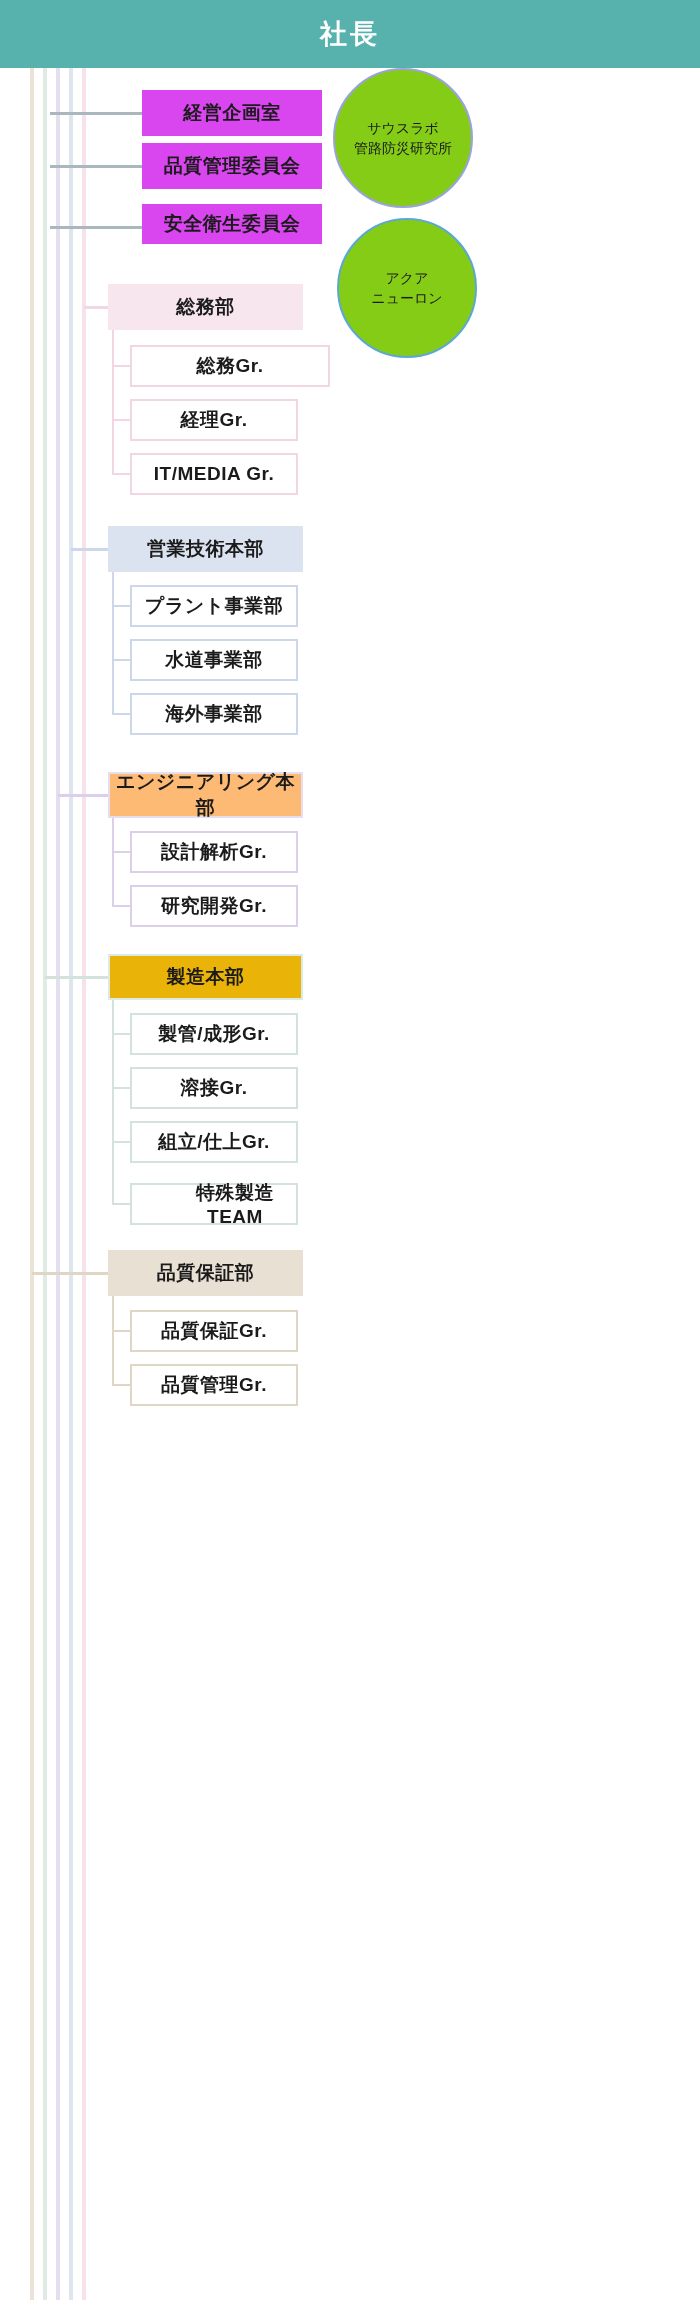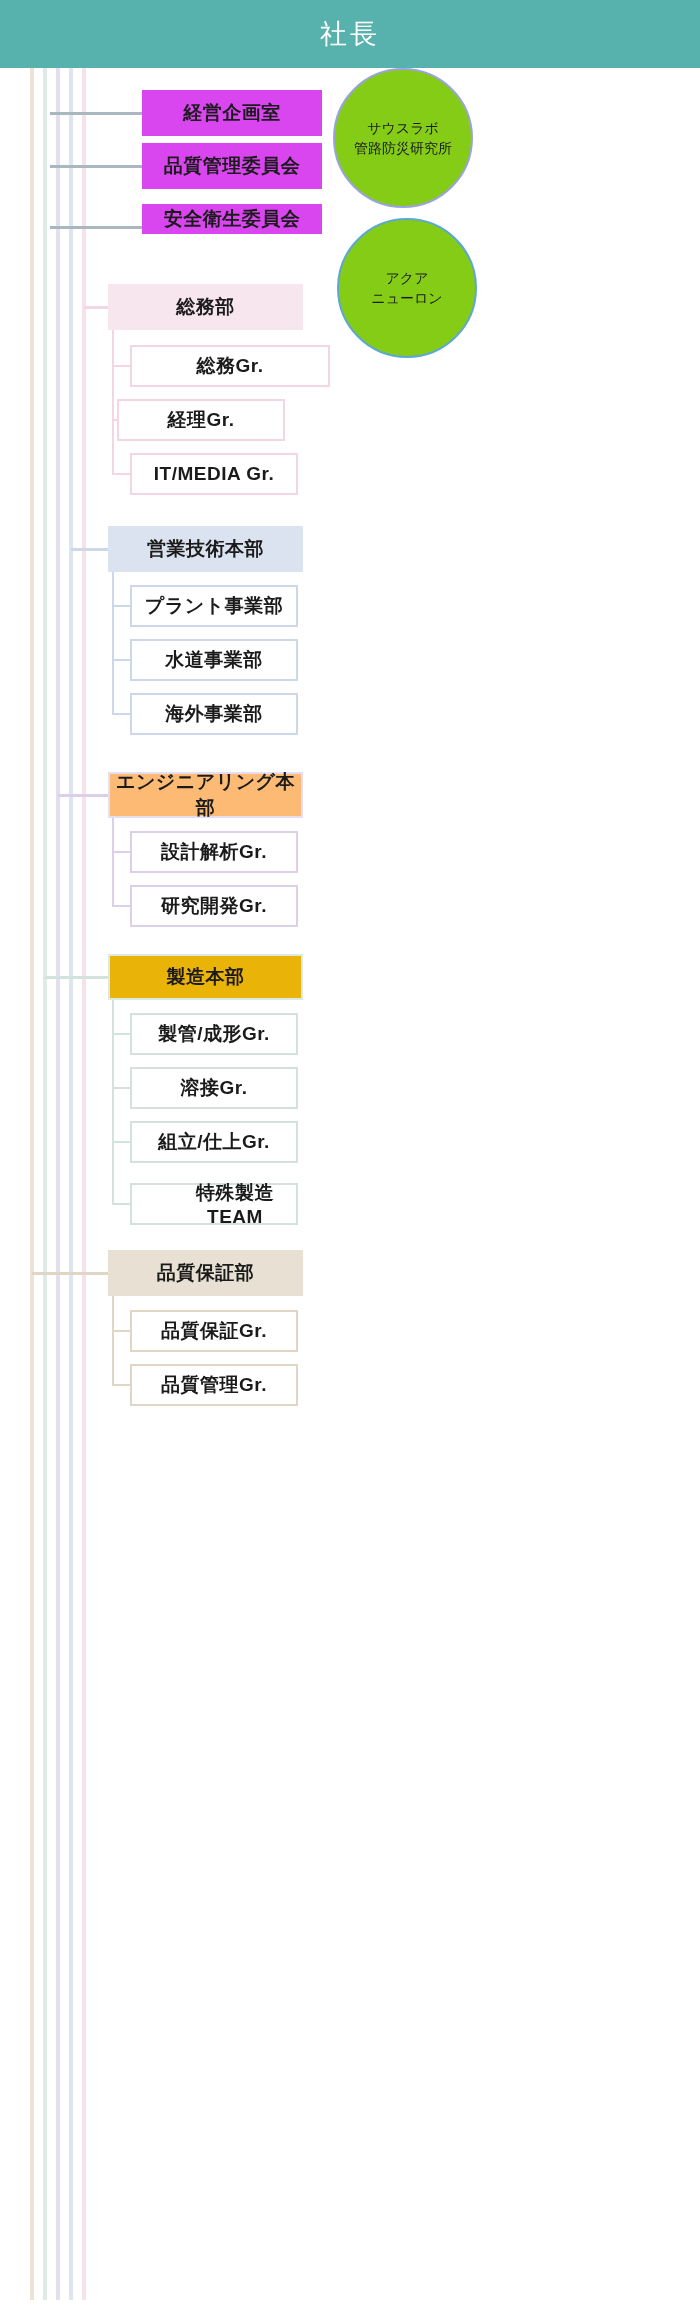--- a/index.html
+++ b/index.html
@@ -14,21 +14,21 @@
   .ceo-bar {
     position: absolute;
     left: 0; top: 0;
     width: 700px; height: 68px;
     background: #57b2ad;
     display: flex; align-items: center; justify-content: center;
   }
   .ceo-bar .ceo-label {
     color: #ffffff;
     font-size: 27px;
-    font-weight: 400;
+    font-weight: 700;
     letter-spacing: 3px;
   }
 
   
   .rail {
     position: absolute;
     width: 4px;
     top: 68px;
   }
 
@@ -90,42 +90,42 @@
     <div class="rail" style="left: 69px; top: 68px; height: 2232px; background: rgb(221, 229, 240);"></div>
     <div class="rail" style="left: 82px; top: 68px; height: 2232px; background: rgb(247, 226, 236);"></div>
   </div>
 
 <div id="staff-layer">
     <div class="conn conn-h" style="left: 50px; top: 112px; width: 94px; background: rgb(169, 183, 191);"></div>
     <div class="node staff" style="left: 142px; top: 90px; width: 180px; height: 46px;">経営企画室</div>
     <div class="conn conn-h" style="left: 50px; top: 165px; width: 94px; background: rgb(169, 183, 191);"></div>
     <div class="node staff" style="left: 142px; top: 143px; width: 180px; height: 46px;">品質管理委員会</div>
     <div class="conn conn-h" style="left: 50px; top: 226px; width: 94px; background: rgb(169, 183, 191);"></div>
-    <div class="node staff" style="left: 142px; top: 204px; width: 180px; height: 30px;">安全衛生委員会</div>
+    <div class="node staff" style="left: 142px; top: 204px; width: 180px; height: 40px;">安全衛生委員会</div>
   </div>
 
 <div id="circles-layer">
     <div class="circle" style="left: 333px; top: 68px; width: 140px; height: 140px; border: 2px solid rgb(154, 163, 224);">
       <span>サウスラボ</span>
       <span>管路防災研究所</span>
     </div>
     <div class="circle" style="left: 337px; top: 218px; width: 140px; height: 140px; border: 2px solid rgb(92, 168, 212);">
       <span>アクア</span>
       <span>ニューロン</span>
     </div>
   </div>
 
 <div id="divisions-layer">
     <div class="conn conn-h" style="left: 84px; top: 306px; width: 26px; background: rgb(243, 214, 228);"></div>
     <div class="node dept" style="left: 108px; top: 284px; width: 195px; height: 46px; background: rgb(248, 230, 239); border-color: rgb(248, 230, 239);">総務部</div>
     <div class="conn conn-v" style="left: 112px; top: 330px; width: 2px; height: 144px; background: rgb(243, 214, 228);"></div>
     <div class="conn conn-h" style="left: 112px; top: 365px; width: 20px; height: 2px; background: rgb(243, 214, 228);"></div>
     <div class="node sub" style="left: 130px; top: 345px; width: 200px; height: 42px; border-color: rgb(243, 214, 228);">総務Gr.</div>
     <div class="conn conn-h" style="left: 112px; top: 419px; width: 20px; height: 2px; background: rgb(243, 214, 228);"></div>
-    <div class="node sub" style="left: 117px; top: 399px; width: 168px; height: 42px; border-color: rgb(243, 214, 228);">経理Gr.</div>
+    <div class="node sub" style="left: 130px; top: 399px; width: 168px; height: 42px; border-color: rgb(243, 214, 228);">経理Gr.</div>
     <div class="conn conn-h" style="left: 112px; top: 473px; width: 20px; height: 2px; background: rgb(243, 214, 228);"></div>
     <div class="node sub" style="left: 130px; top: 453px; width: 168px; height: 42px; border-color: rgb(243, 214, 228);">IT/MEDIA Gr.</div>
     <div class="conn conn-h" style="left: 71px; top: 548px; width: 39px; background: rgb(204, 216, 234);"></div>
     <div class="node dept" style="left: 108px; top: 526px; width: 195px; height: 46px; background: rgb(220, 227, 240); border-color: rgb(220, 227, 240);">営業技術本部</div>
     <div class="conn conn-v" style="left: 112px; top: 572px; width: 2px; height: 142px; background: rgb(204, 216, 234);"></div>
     <div class="conn conn-h" style="left: 112px; top: 605px; width: 20px; height: 2px; background: rgb(204, 216, 234);"></div>
     <div class="node sub" style="left: 130px; top: 585px; width: 168px; height: 42px; border-color: rgb(204, 216, 234);">プラント事業部</div>
     <div class="conn conn-h" style="left: 112px; top: 659px; width: 20px; height: 2px; background: rgb(204, 216, 234);"></div>
     <div class="node sub" style="left: 130px; top: 639px; width: 168px; height: 42px; border-color: rgb(204, 216, 234);">水道事業部</div>
     <div class="conn conn-h" style="left: 112px; top: 713px; width: 20px; height: 2px; background: rgb(204, 216, 234);"></div>

